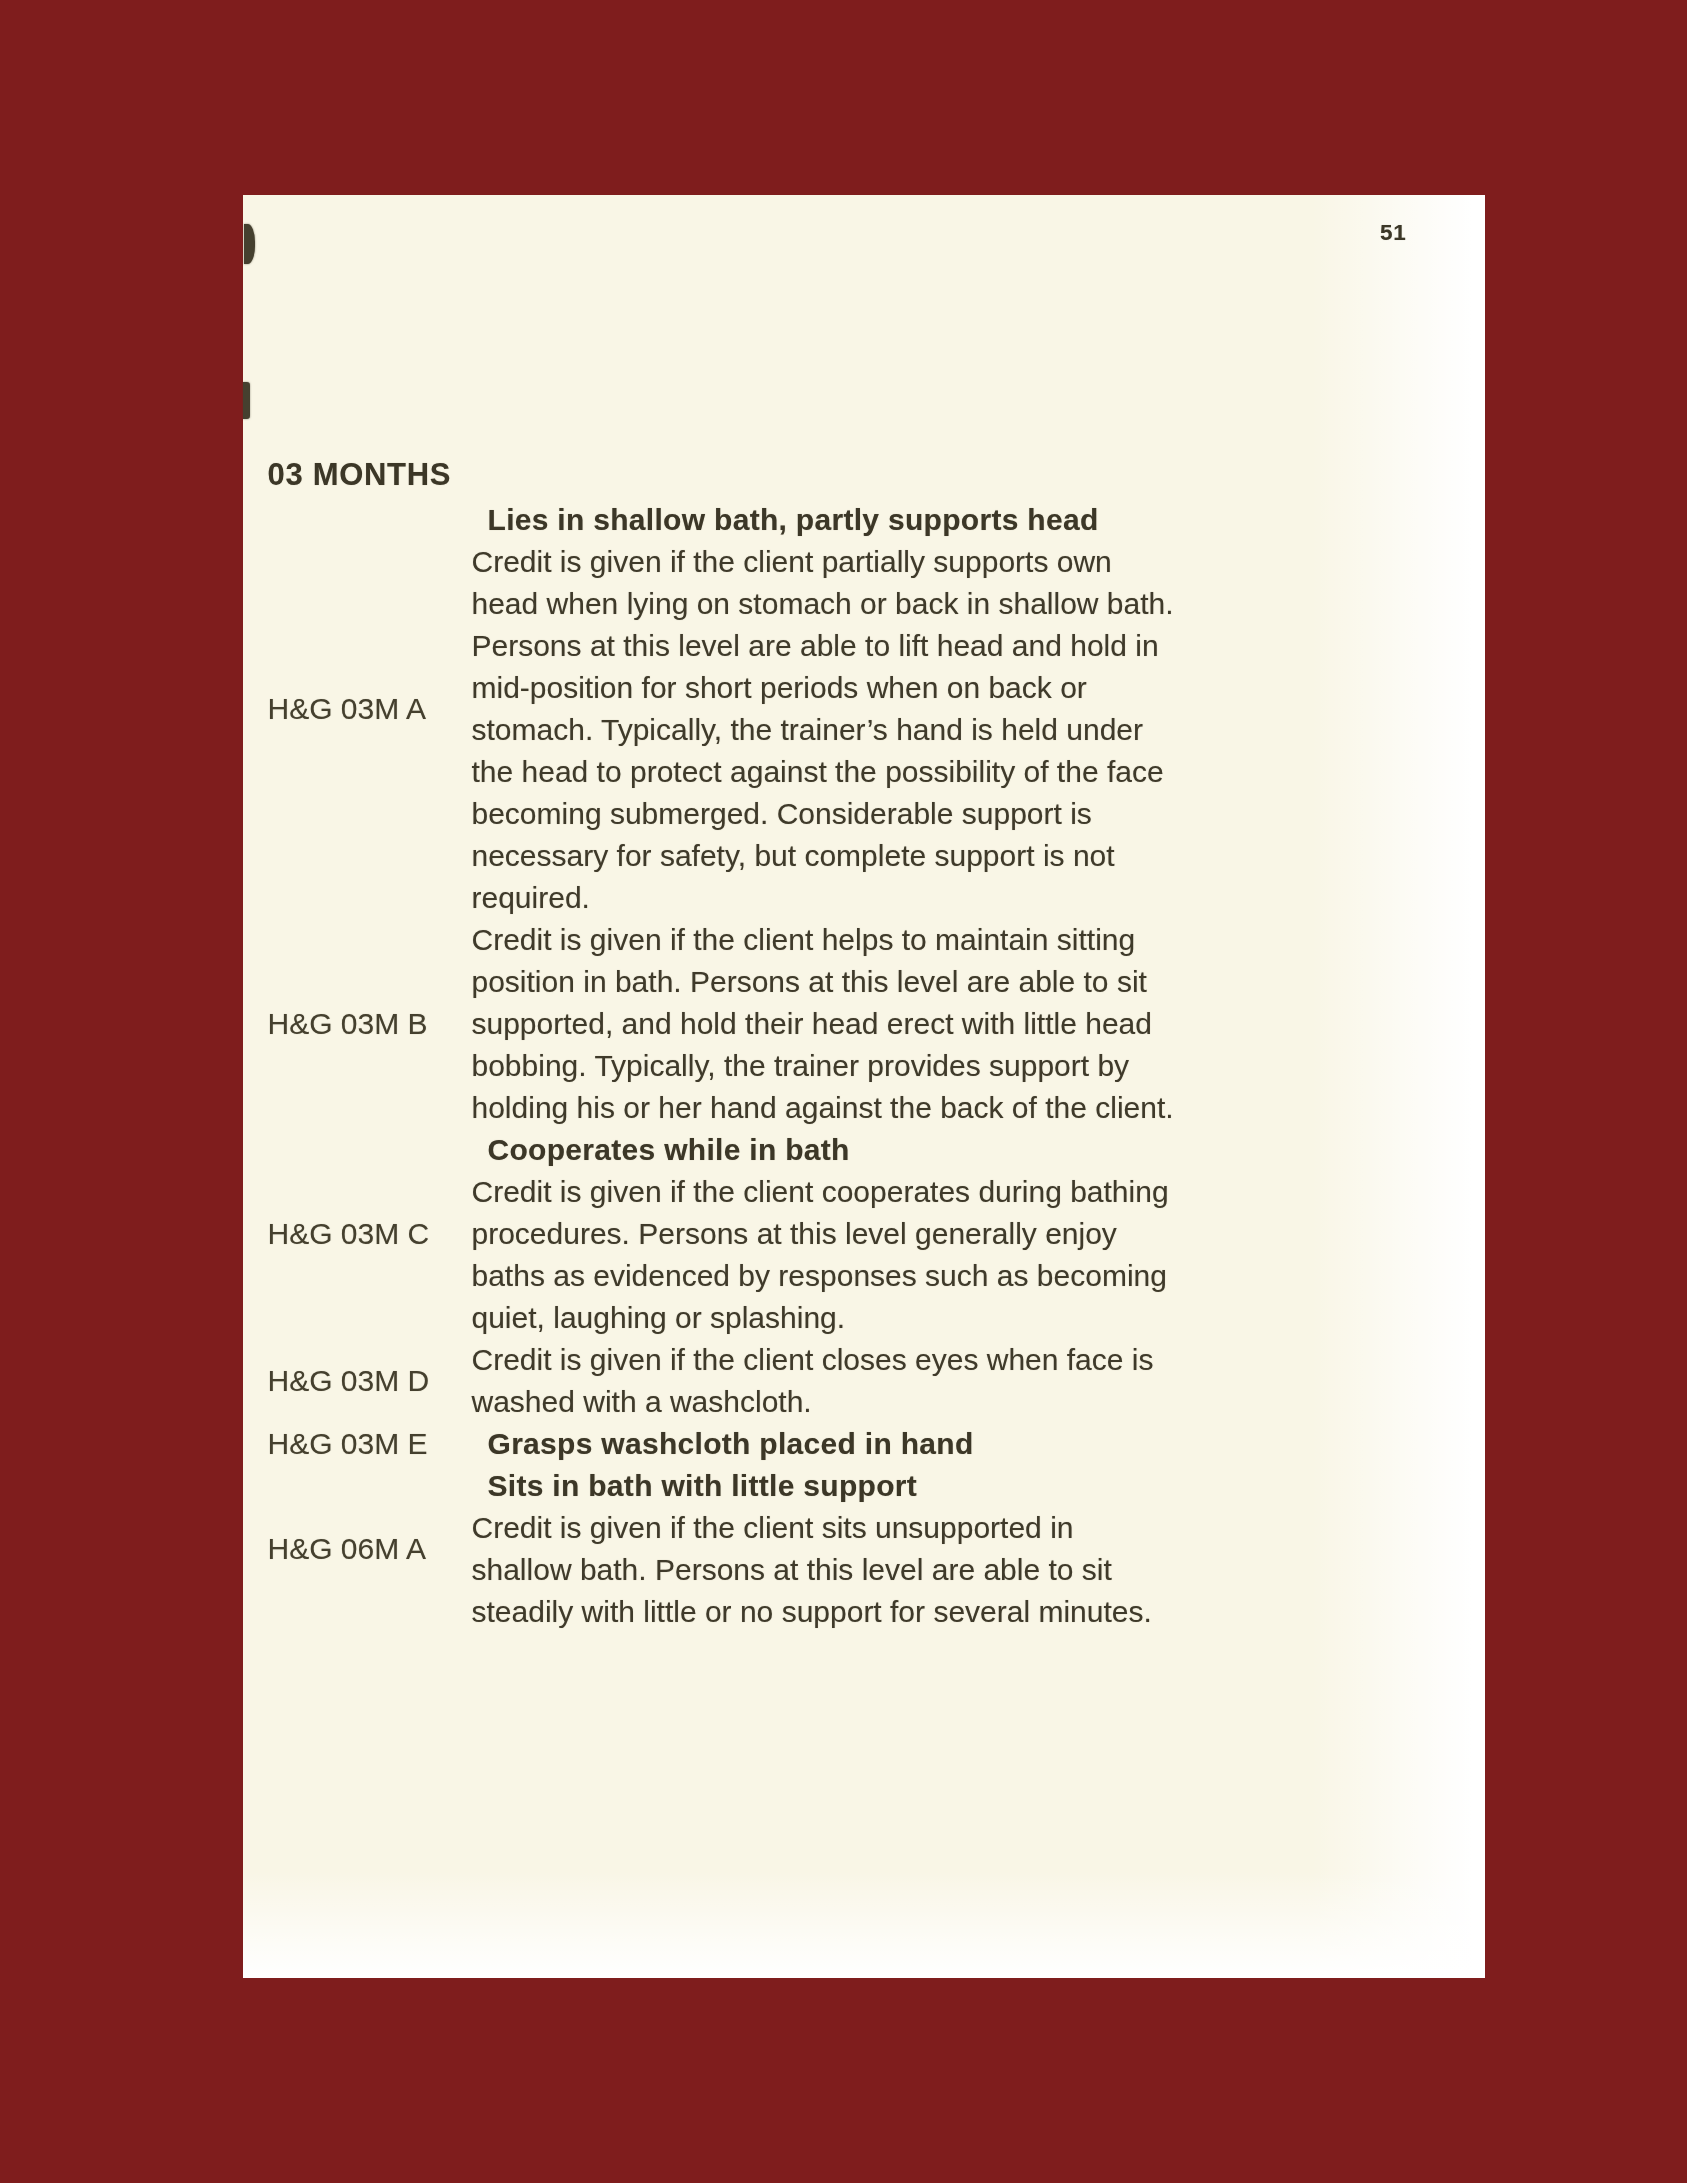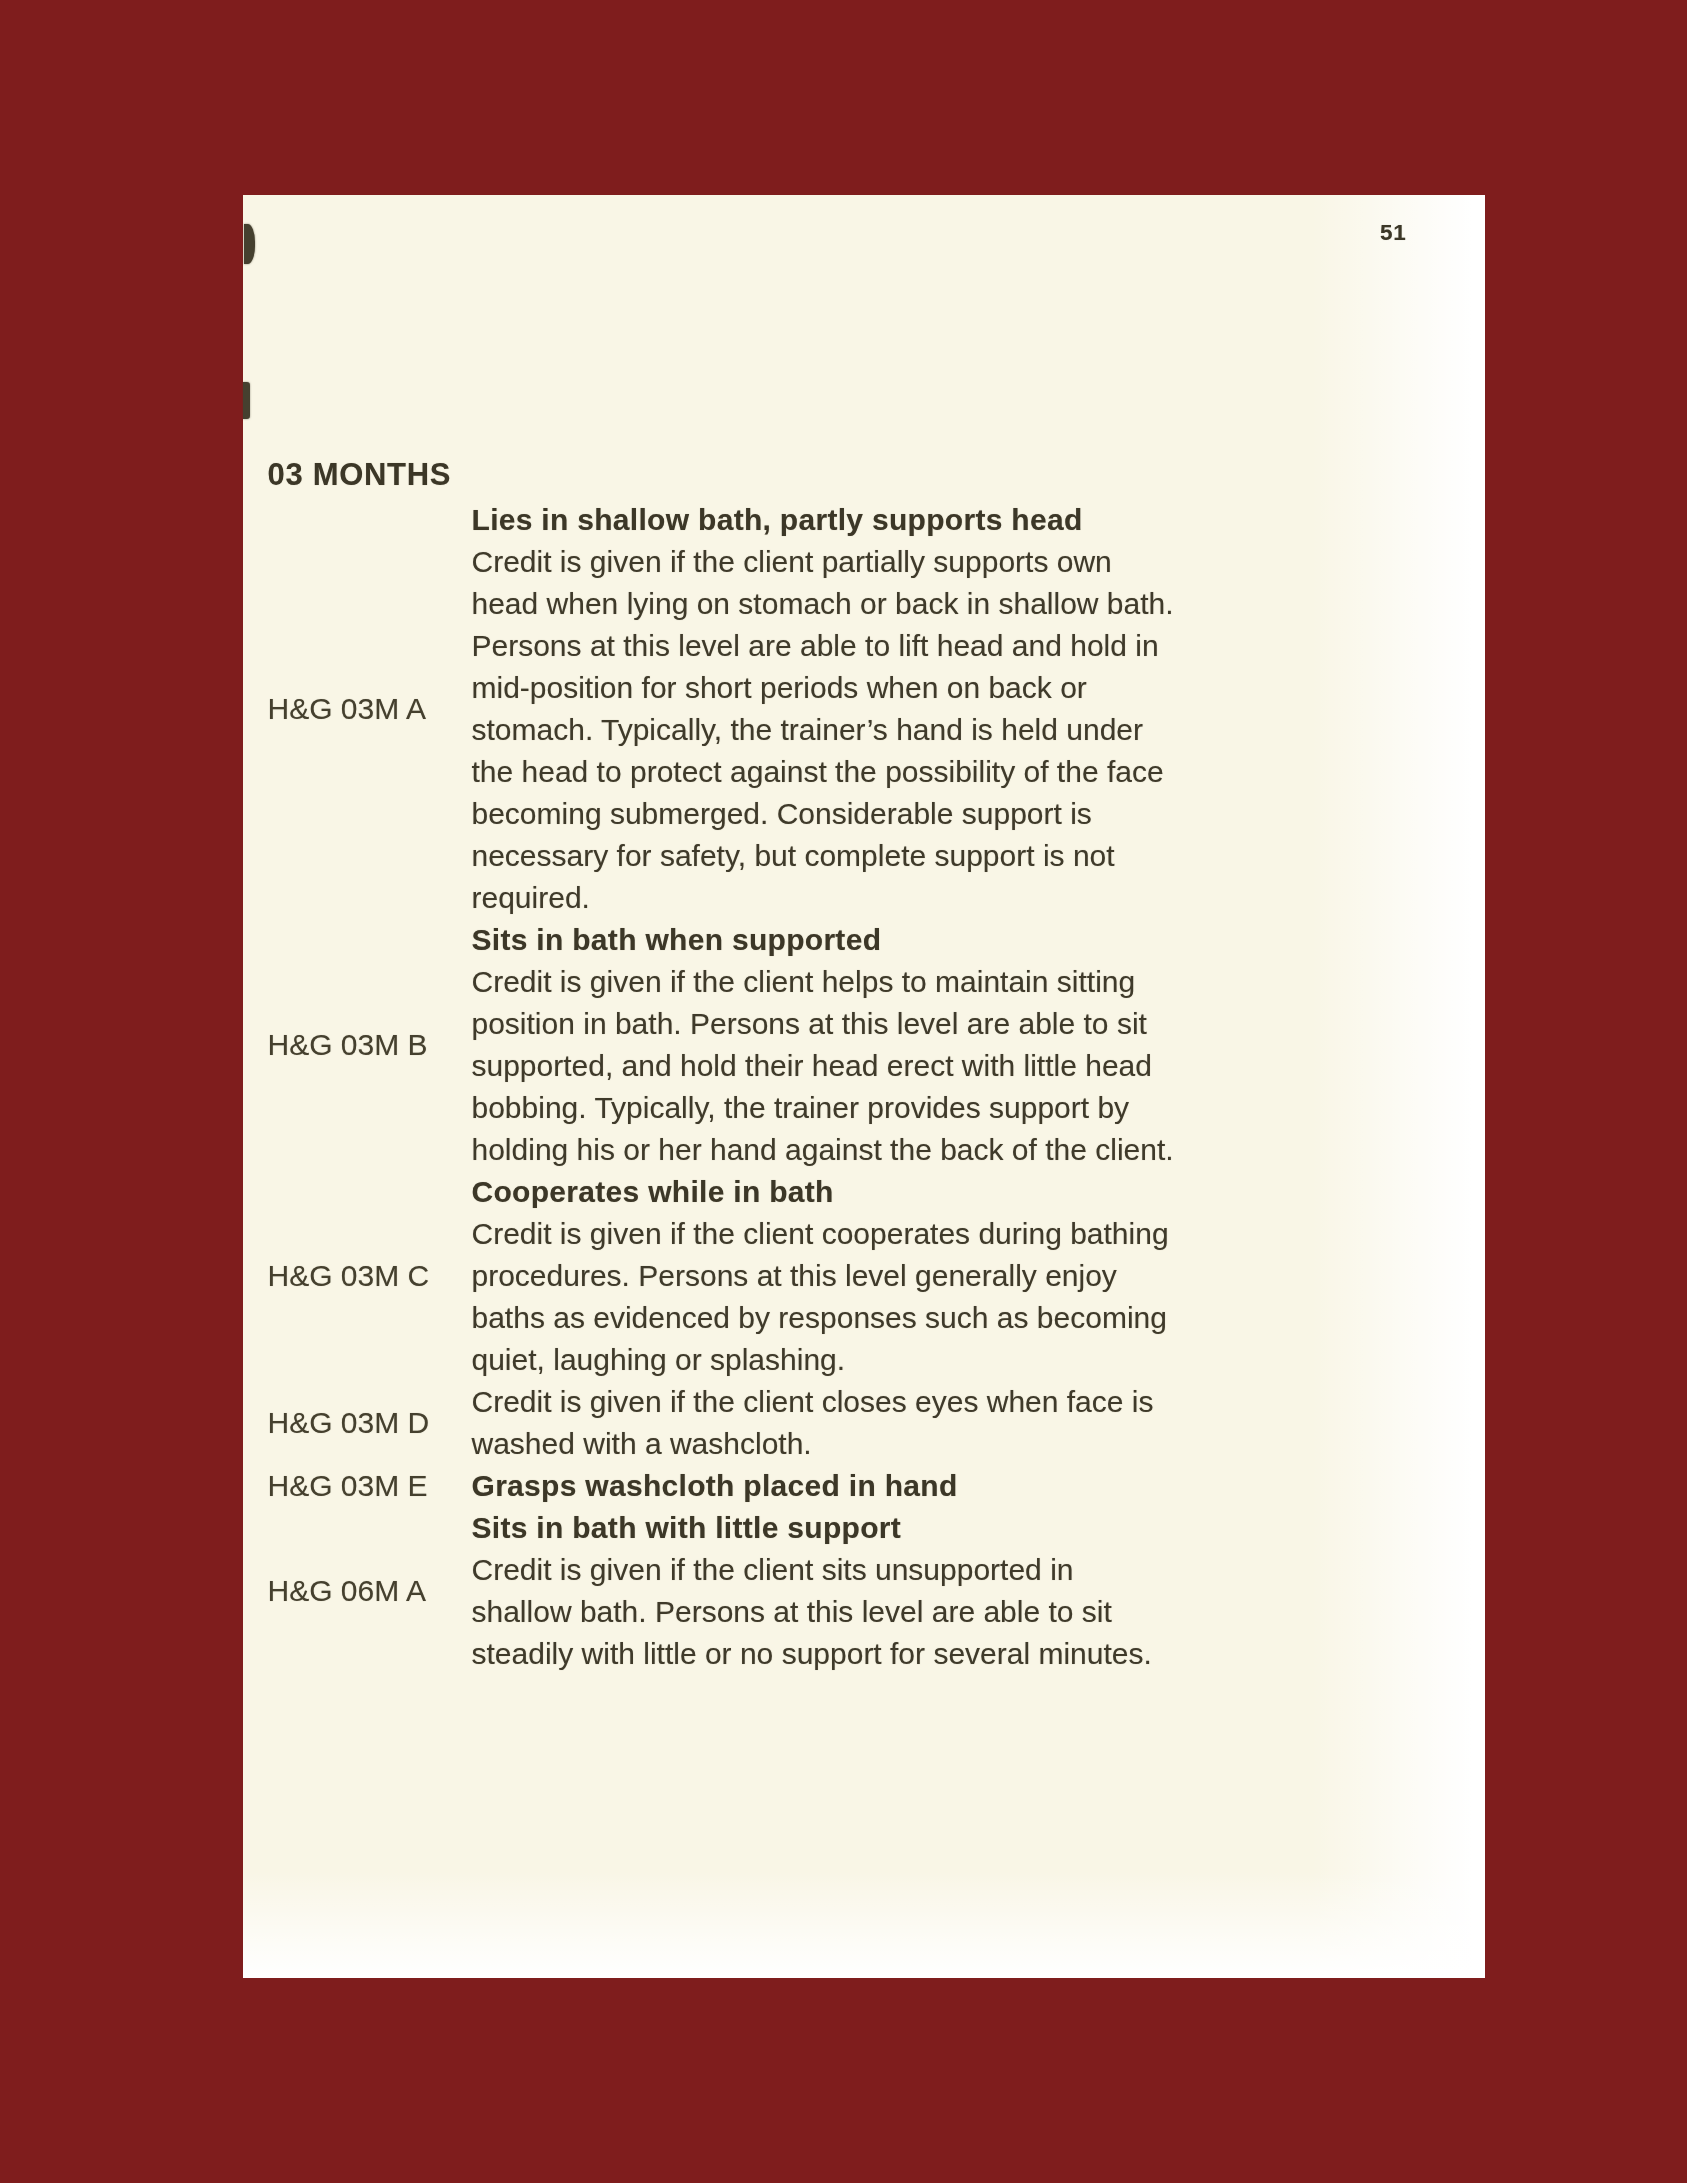--- a/index.html
+++ b/index.html
@@ -81,20 +81,21 @@
     white-space: nowrap;
     color: #45402e;
   }
   .item-main {
     flex: 1 1 auto;
   }
   .item-title {
     font-weight: bold;
     color: #3c3727;
     letter-spacing: 0.3px;
+    margin-left: 16px;
   }
   .item-body {
     white-space: pre-line;
   }
   
   .artifact {
     position: absolute;
     background: #45402f;
   }
   .artifact-1 {
@@ -136,21 +137,20 @@
 the head to protect against the possibility of the face
 becoming submerged. Considerable support is
 necessary for safety, but complete support is not
 required.</div>
     </div>
   </div>
 
   <div class="item">
     <div class="item-code">H&amp;G 03M B</div>
     <div class="item-main">
-      <div class="item-title">Sits in bath when supported</div>
       <div class="item-body">Credit is given if the client helps to maintain sitting
 position in bath. Persons at this level are able to sit
 supported, and hold their head erect with little head
 bobbing. Typically, the trainer provides support by
 holding his or her hand against the back of the client.</div>
     </div>
   </div>
 
   <div class="item">
     <div class="item-code">H&amp;G 03M C</div>

